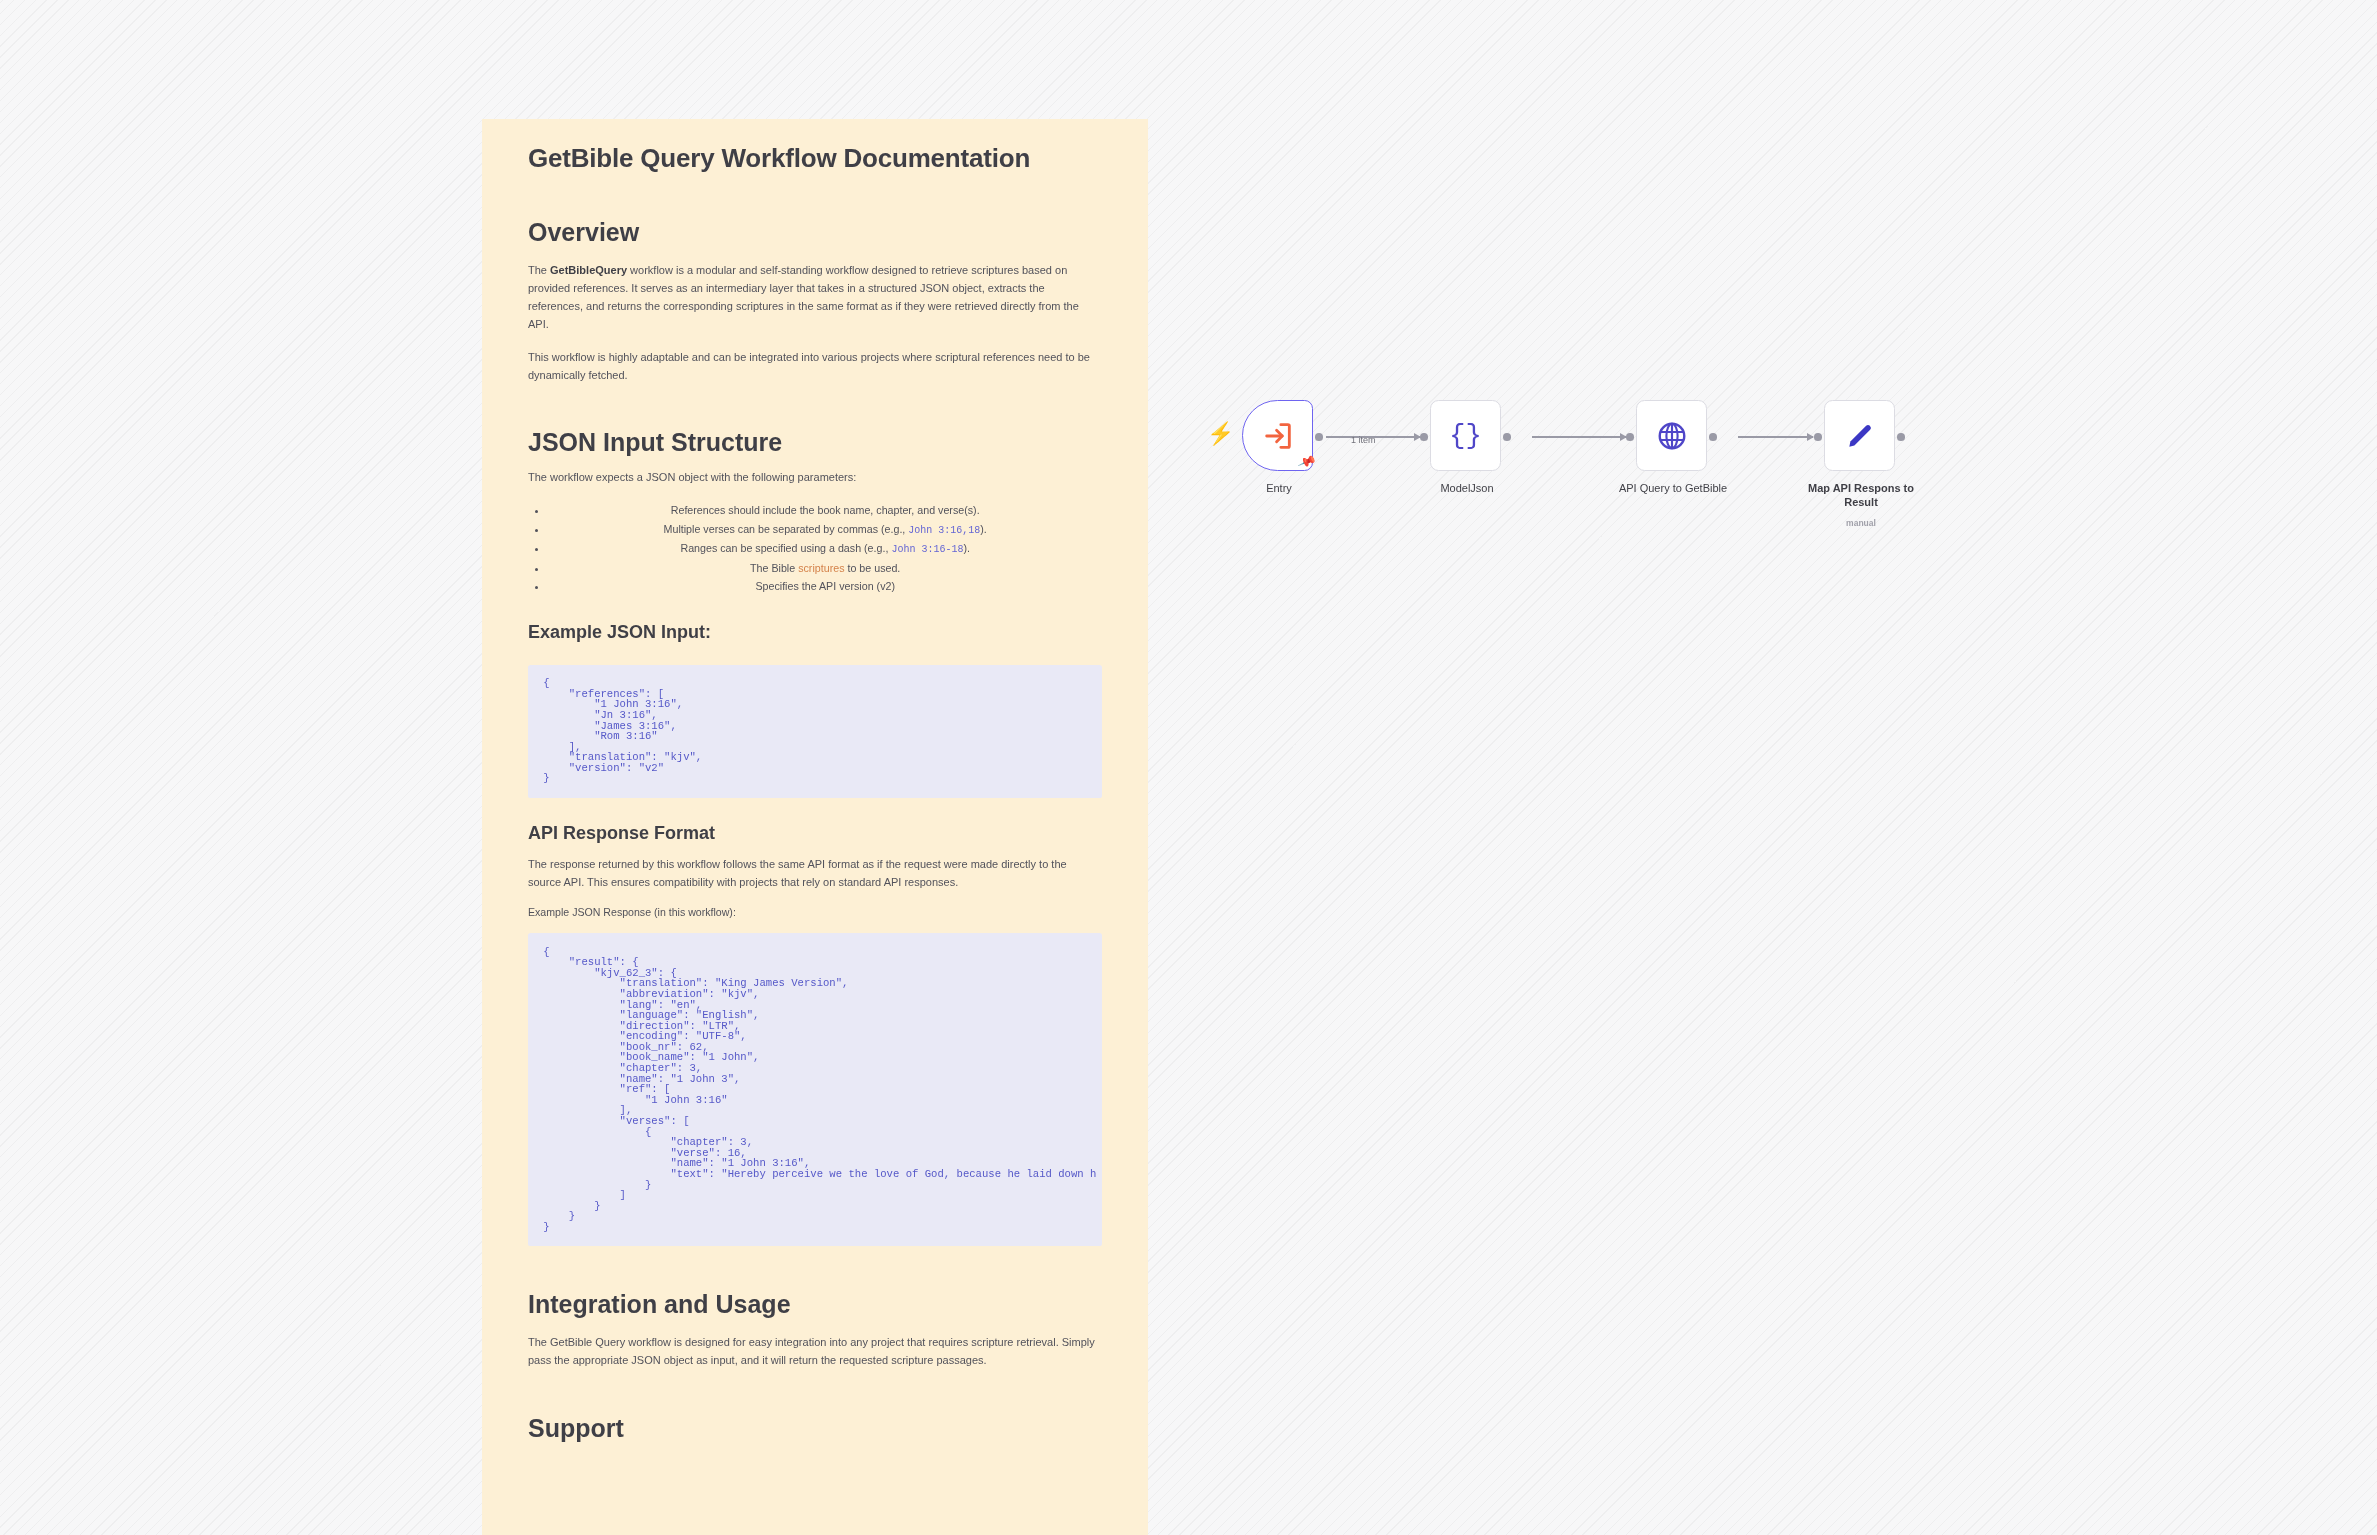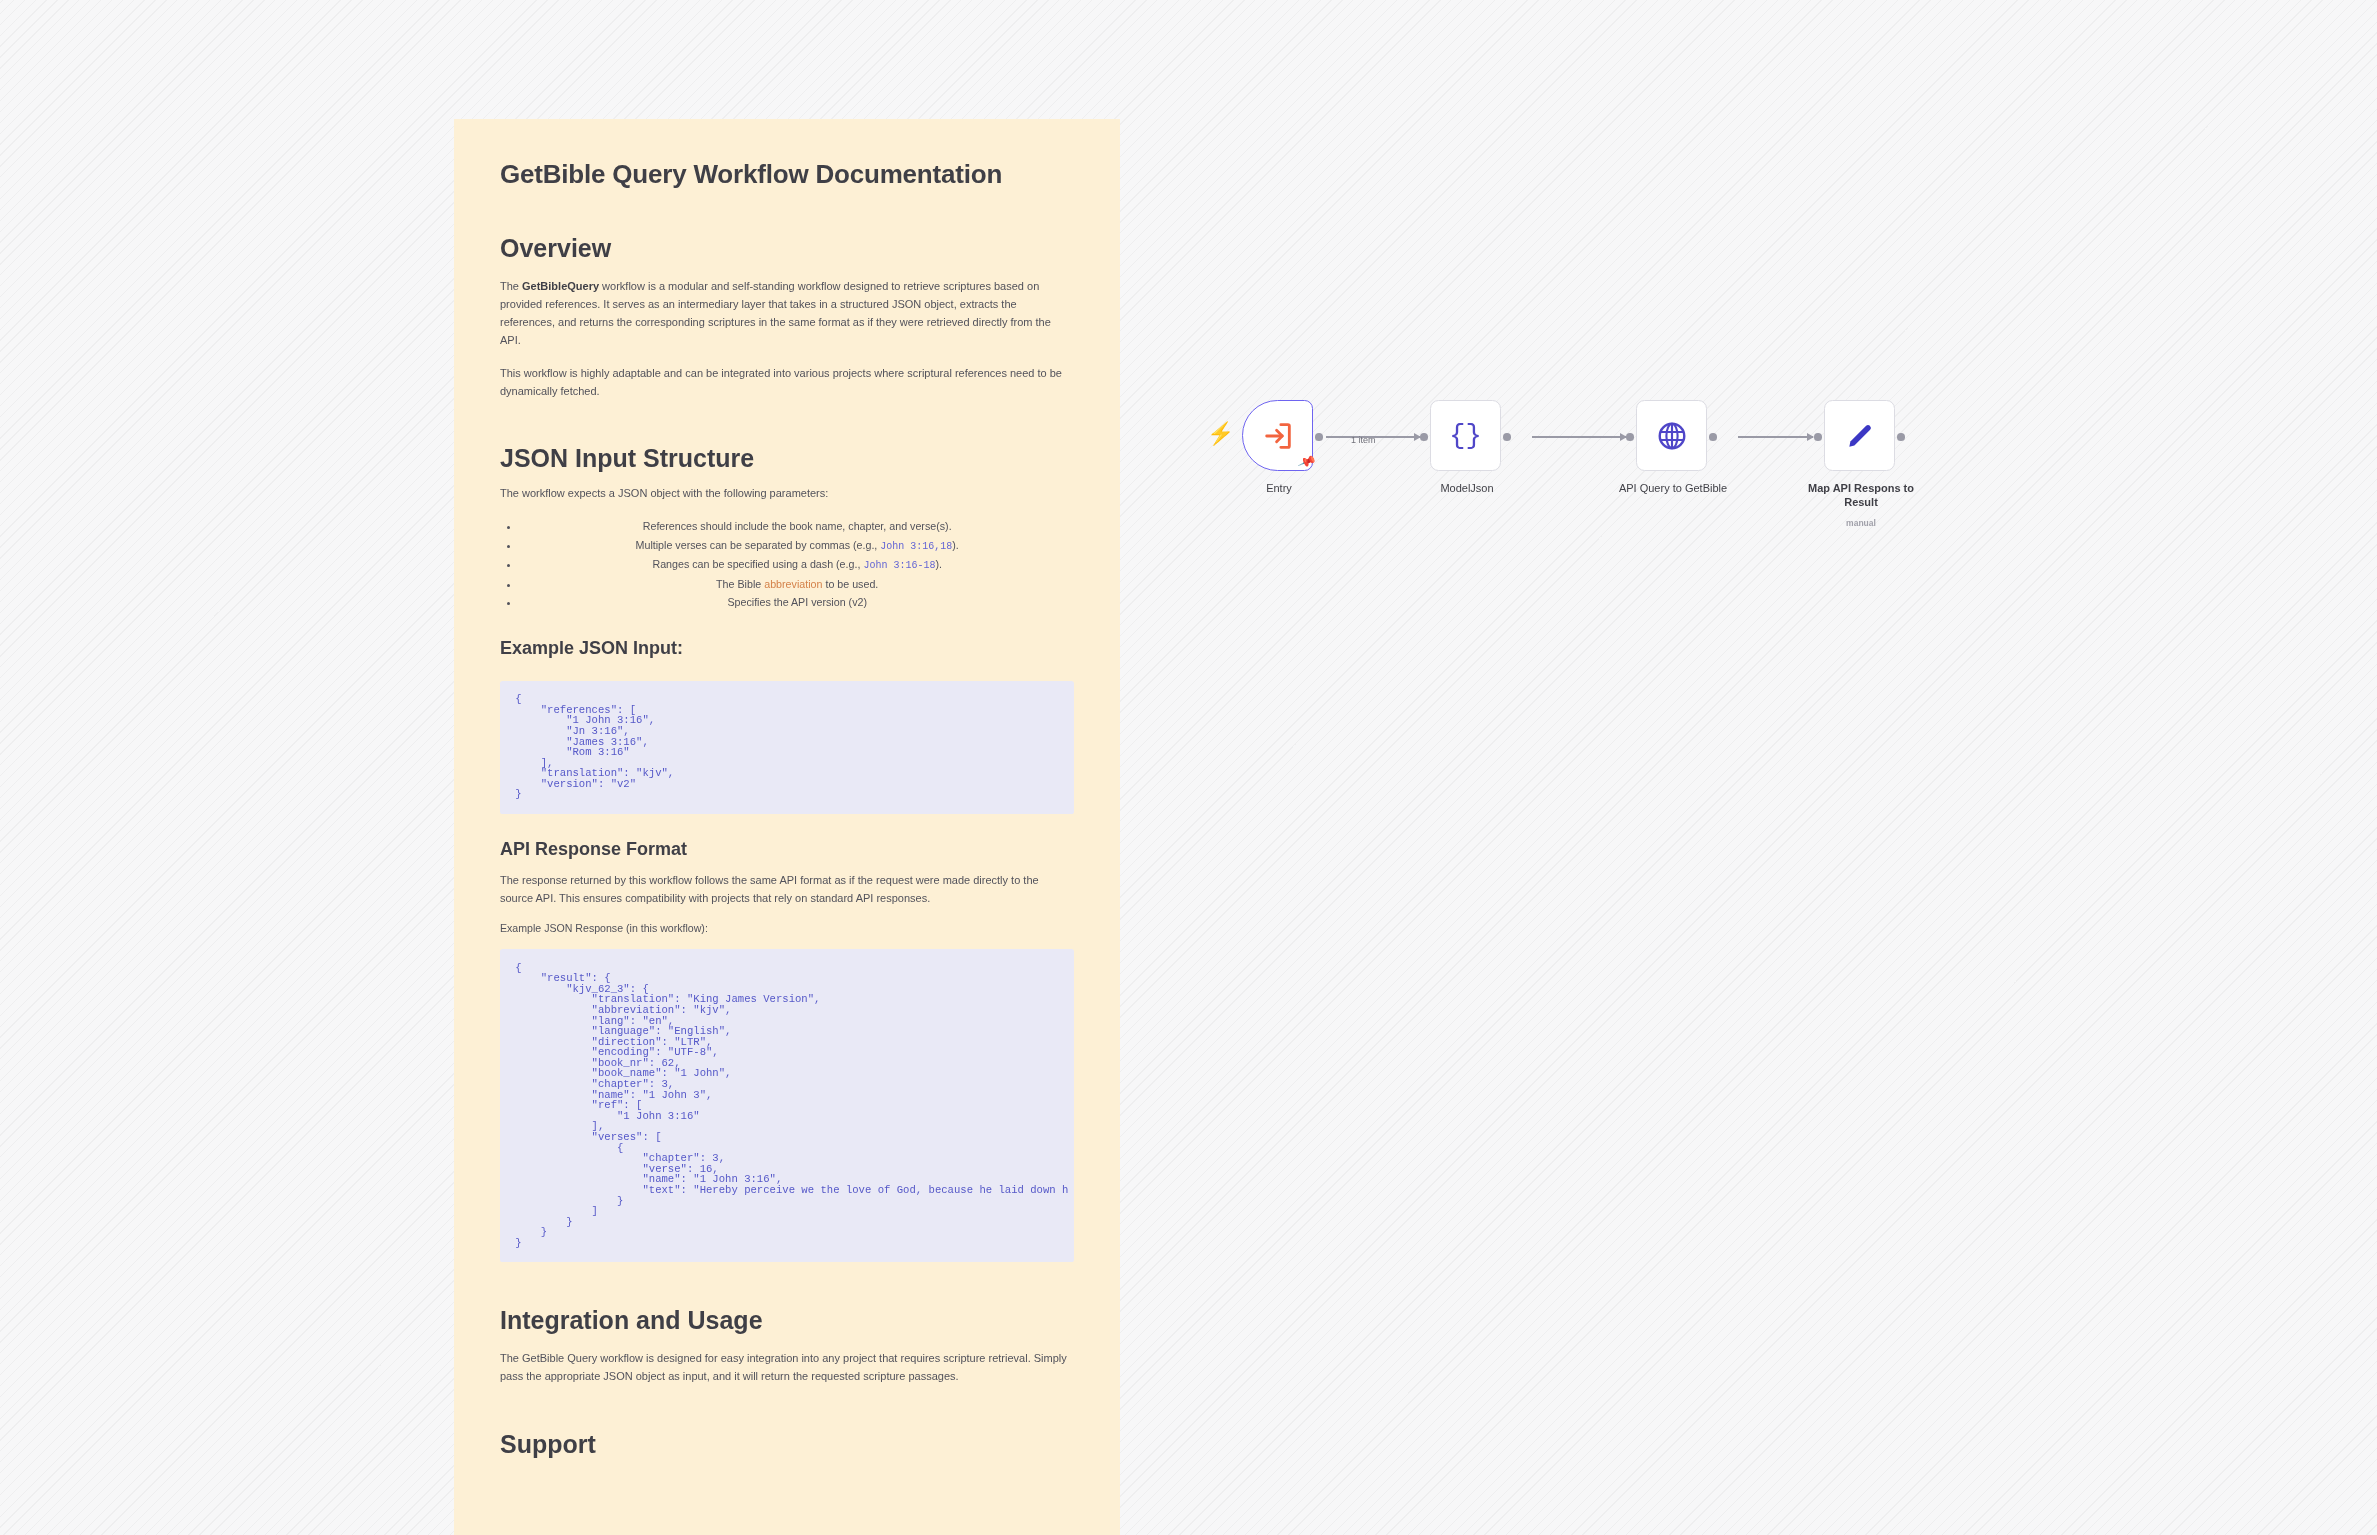--- a/index.html
+++ b/index.html
@@ -19,26 +19,26 @@
       rgba(0,0,0,0.035) 0.9px,
       rgba(0,0,0,0) 0.9px,
       rgba(0,0,0,0) 7.7px
     );
     position: relative;
   }
 
   
   .doc-note {
     position: absolute;
-    left: 454px;
+    left: 482px;
     top: 119px;
     width: 666px;
     height: 1417px;
     background: #fdf0d5;
-    padding: 16px 46px 0 46px;
+    padding: 0 46px 0 46px;
     overflow: hidden;
   }
   .doc-title {
     font-size: 26px;
     font-weight: bold;
     color: #3f3f46;
     margin: 0;
     padding-top: 24px;
     letter-spacing: -0.2px;
   }
@@ -187,21 +187,21 @@
   <h2 class="doc-h2">Overview</h2>
   <p class="doc-p"><span>The </span><b>GetBibleQuery</b><span> workflow is a modular and self-standing workflow designed to retrieve scriptures based on provided references. It serves as an intermediary layer that takes in a structured JSON object, extracts the references, and returns the corresponding scriptures in the same format as if they were retrieved directly from the API.</span></p>
   <p class="doc-p">This workflow is highly adaptable and can be integrated into various projects where scriptural references need to be dynamically fetched.</p>
 
   <h2 class="doc-h2">JSON Input Structure</h2>
   <p class="doc-p tight">The workflow expects a JSON object with the following parameters:</p>
   <ul class="doc-list">
     <li><span>References should include the book name, chapter, and verse(s).</span></li>
     <li><span>Multiple verses can be separated by commas (e.g., </span><span class="mono-inline">John 3:16,18</span><span>).</span></li>
     <li><span>Ranges can be specified using a dash (e.g., </span><span class="mono-inline">John 3:16-18</span><span>).</span></li>
-    <li><span>The Bible </span><a class="link-inline" href="#">abbreviation</a><span> to be used.</span></li>
+    <li><span>The Bible </span><a class="link-inline" href="#">scriptures</a><span> to be used.</span></li>
     <li><span>Specifies the API version (v2)</span></li>
   </ul>
 
   <h4 class="doc-h4">Example JSON Input:</h4>
   <pre class="code-block">{
     "references": [
         "1 John 3:16",
         "Jn 3:16",
         "James 3:16",
         "Rom 3:16"

